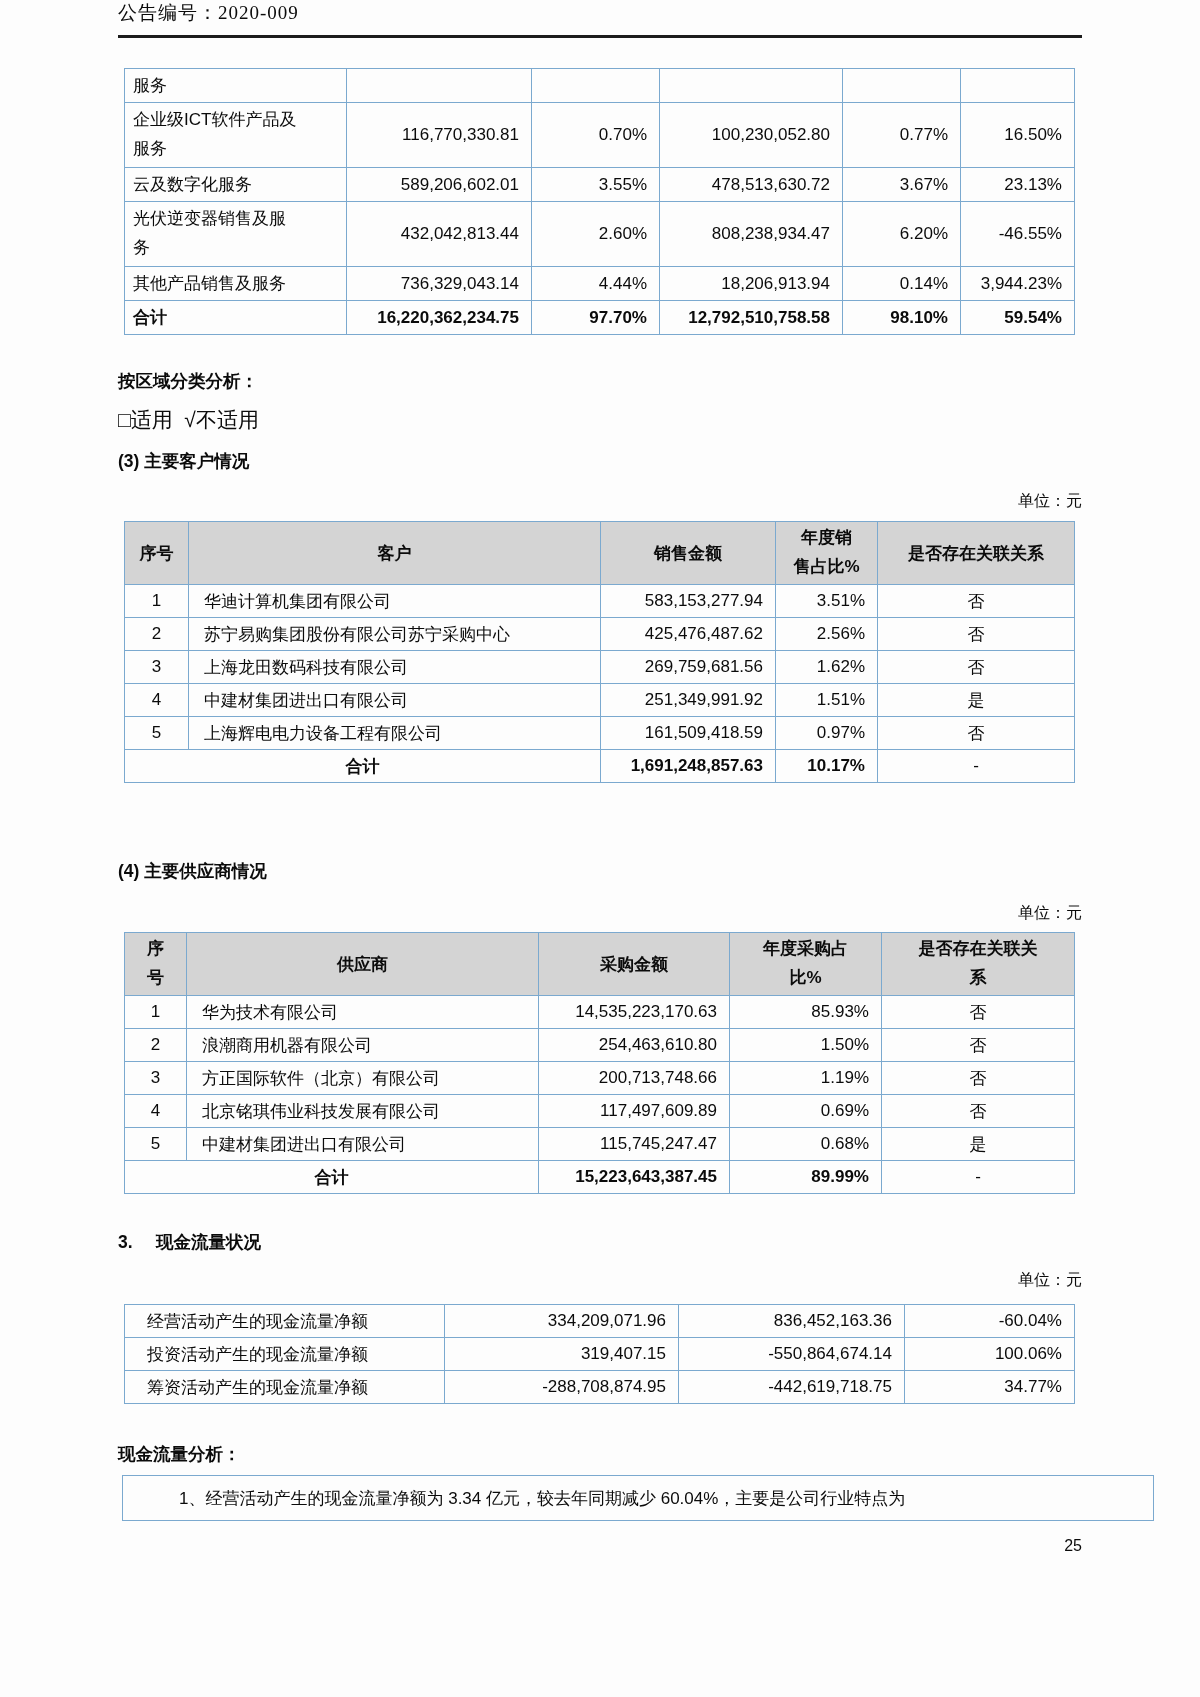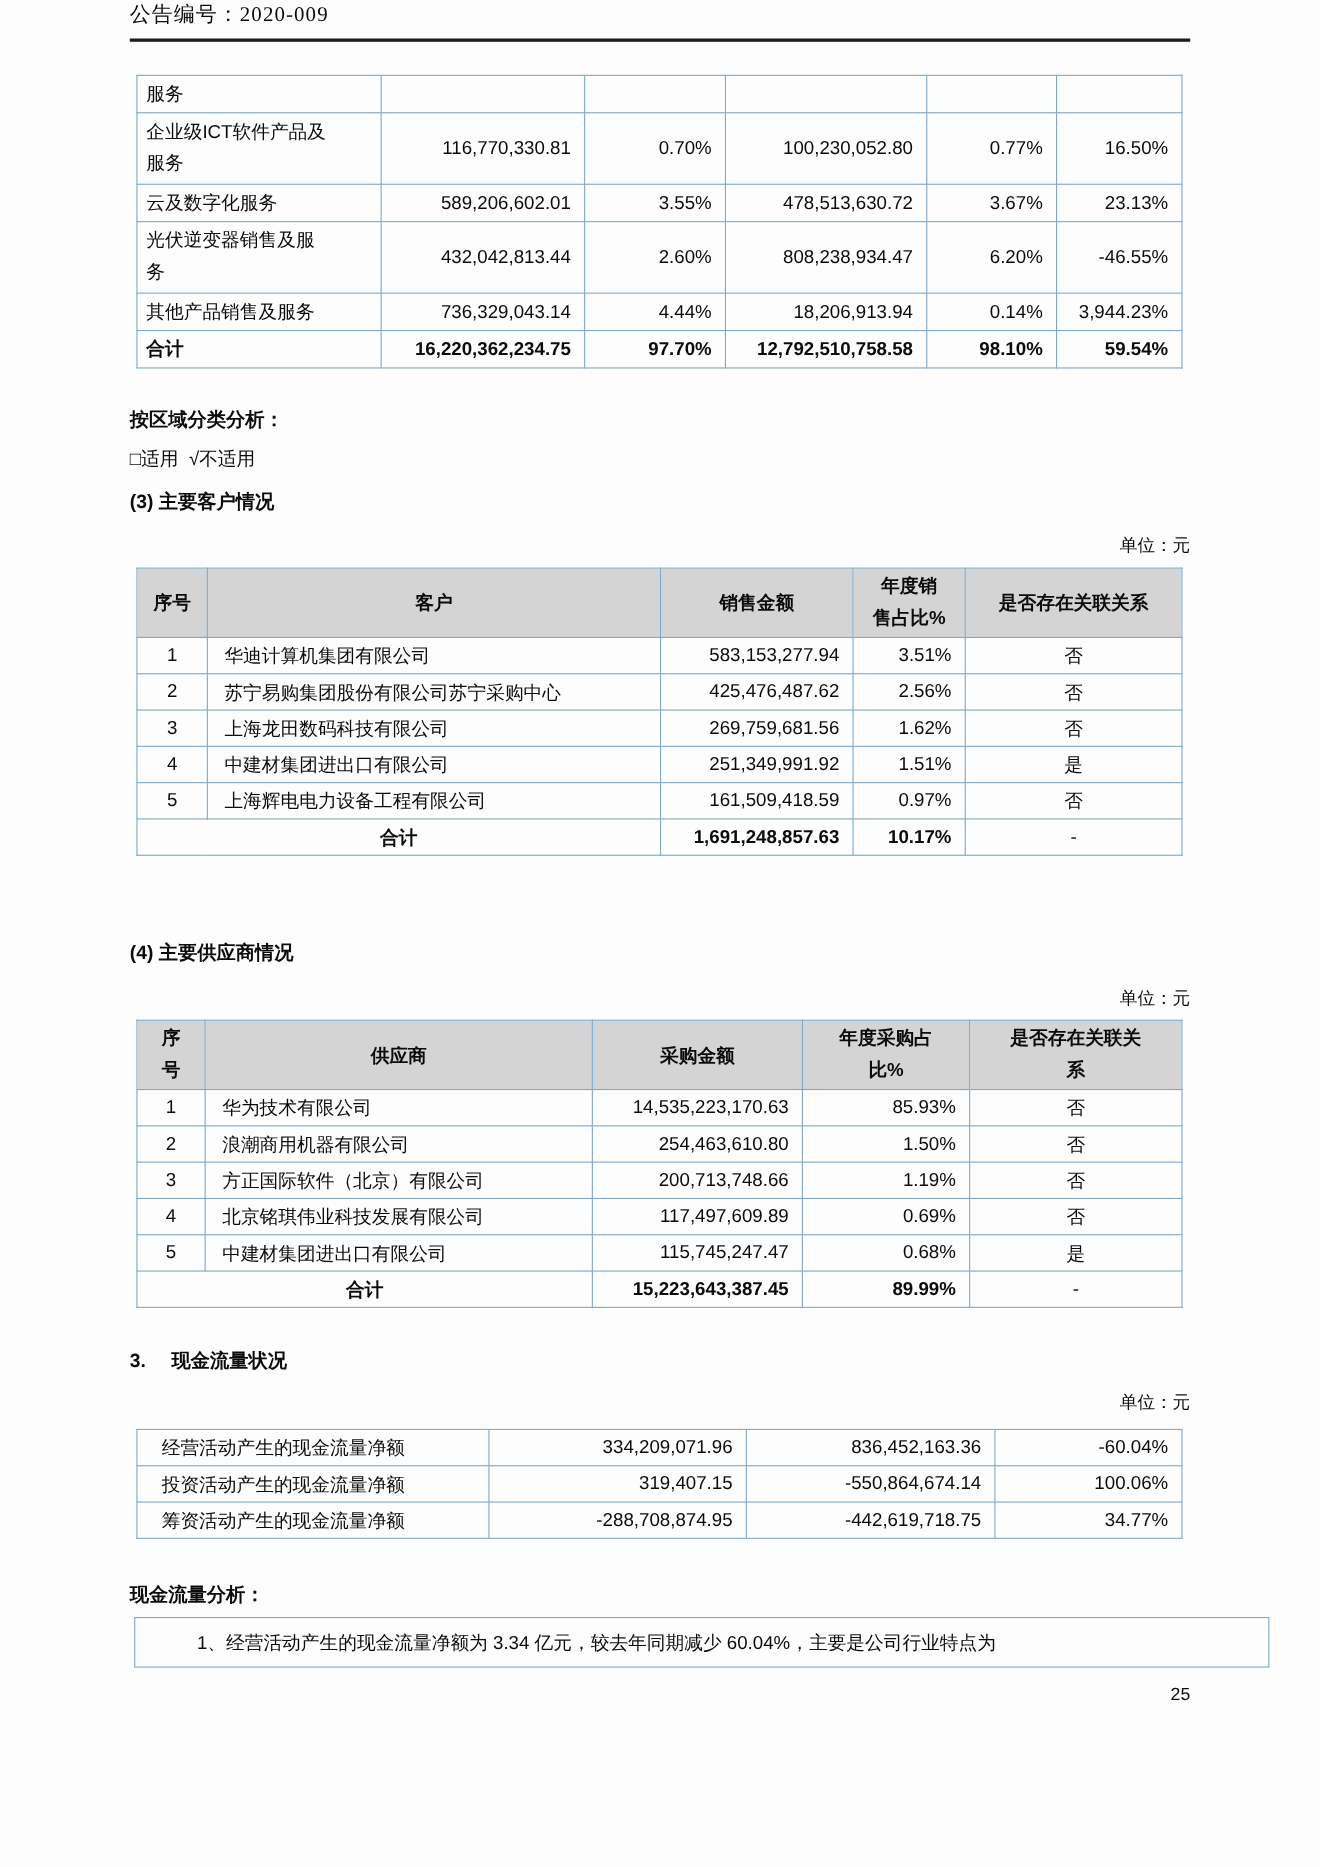--- a/index.html
+++ b/index.html
@@ -31,21 +31,21 @@
 
   
   .seg-table{margin-top:30px;}
   .seg-table td{height:33px;}
   .seg-table tr.tall td{height:64px;}
   .seg-table td:first-child{padding-left:8px;}
 
   
   .h-bold{font-weight:bold;font-size:17.5px;}
   .sec-region-h{margin-top:34px;}
-  .sec-apply{margin-top:13px;font-size:17px;white-space:pre;}
+  .sec-apply{margin-top:13px;font-size:21px;white-space:pre;}
   .sec-cust-h{margin-top:15px;}
   .unit-line{margin-top:18px;text-align:right;font-size:16px;
     font-family:"Liberation Serif","DejaVu Serif",serif;}
   .unit-line.u2{margin-top:20px;}
   .unit-line.u3{margin-top:16px;}
 
   
   .cust-table{margin-top:9px;}
   .cust-table th{height:62px;}
   .cust-table td{height:32px;}

